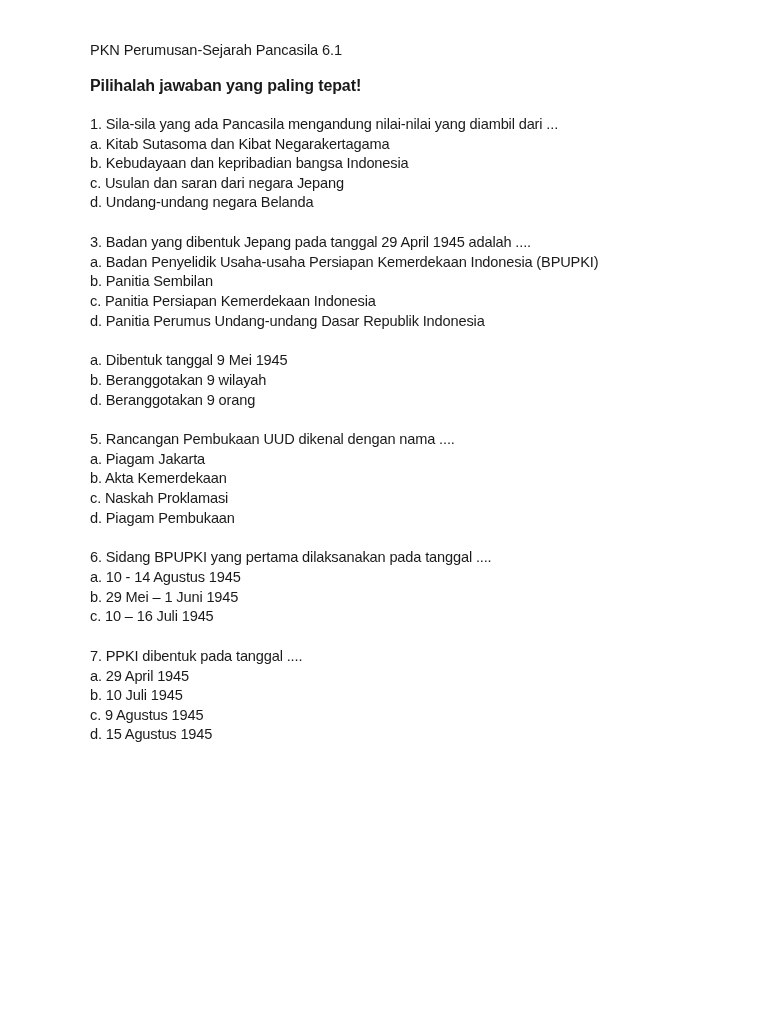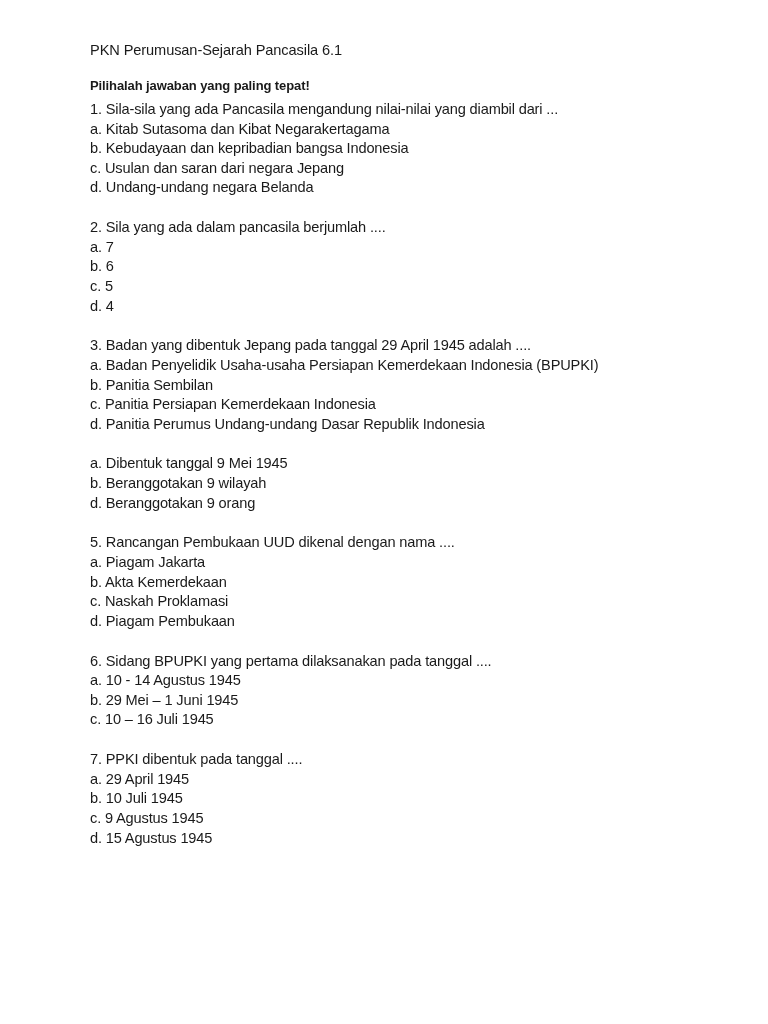--- a/index.html
+++ b/index.html
@@ -22,28 +22,28 @@
       width: 640px;
     }
     .doc-title {
       font-size: 14.6px;
       font-weight: normal;
       line-height: 18px;
       margin: 0;
       letter-spacing: -0.1px;
     }
     .doc-instruction {
-      font-size: 13px;
+      font-size: 16px;
       font-weight: bold;
       line-height: 18px;
       margin: 18px 0 0 0;
       letter-spacing: -0.1px;
     }
     .questions {
-      margin-top: 5px;
+      margin-top: 20px;
     }
     .question {
       margin-bottom: 20.2px;
     }
     .q-text, .opt {
       font-size: 14.6px;
       line-height: 19.6px;
       white-space: nowrap;
       letter-spacing: -0.15px;
     }
@@ -61,29 +61,20 @@
     <div class="question">
       <div class="q-text">1. Sila-sila yang ada Pancasila mengandung nilai-nilai yang diambil dari ...</div>
       <ul class="options">
         <li class="opt">a. Kitab Sutasoma dan Kibat Negarakertagama</li>
         <li class="opt">b. Kebudayaan dan kepribadian bangsa Indonesia</li>
         <li class="opt">c. Usulan dan saran dari negara Jepang</li>
         <li class="opt">d. Undang-undang negara Belanda</li>
       </ul>
     </div>
 
-    <div class="question">
-      <div class="q-text">2. Sila yang ada dalam pancasila berjumlah ....</div>
-      <ul class="options">
-        <li class="opt">a. 7</li>
-        <li class="opt">b. 6</li>
-        <li class="opt">c. 5</li>
-        <li class="opt">d. 4</li>
-      </ul>
-    </div>
 
     <div class="question">
       <div class="q-text">3. Badan yang dibentuk Jepang pada tanggal 29 April 1945 adalah ....</div>
       <ul class="options">
         <li class="opt">a. Badan Penyelidik Usaha-usaha Persiapan Kemerdekaan Indonesia (BPUPKI)</li>
         <li class="opt">b. Panitia Sembilan</li>
         <li class="opt">c. Panitia Persiapan Kemerdekaan Indonesia</li>
         <li class="opt">d. Panitia Perumus Undang-undang Dasar Republik Indonesia</li>
       </ul>
     </div>

